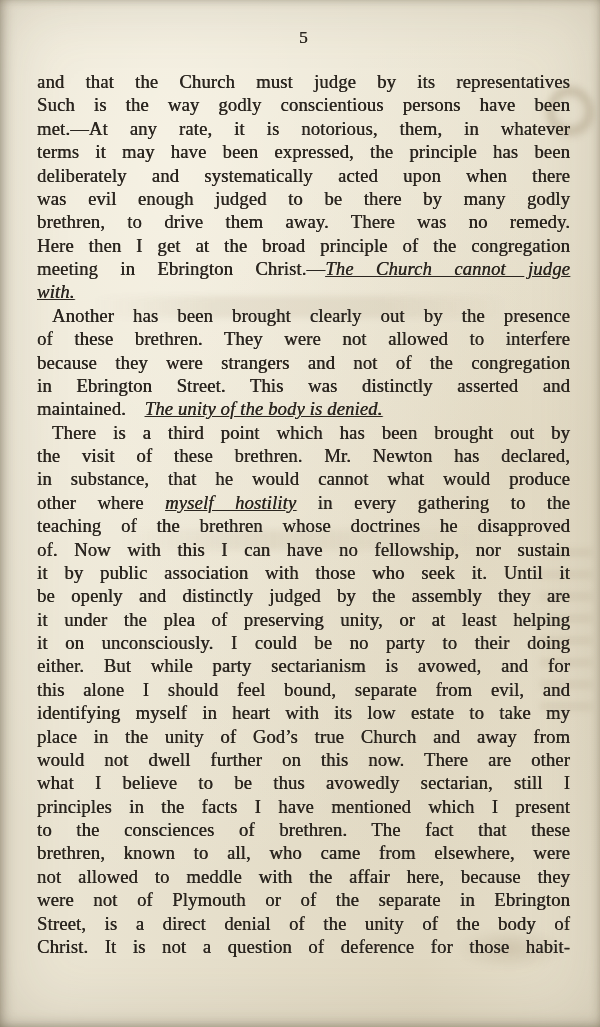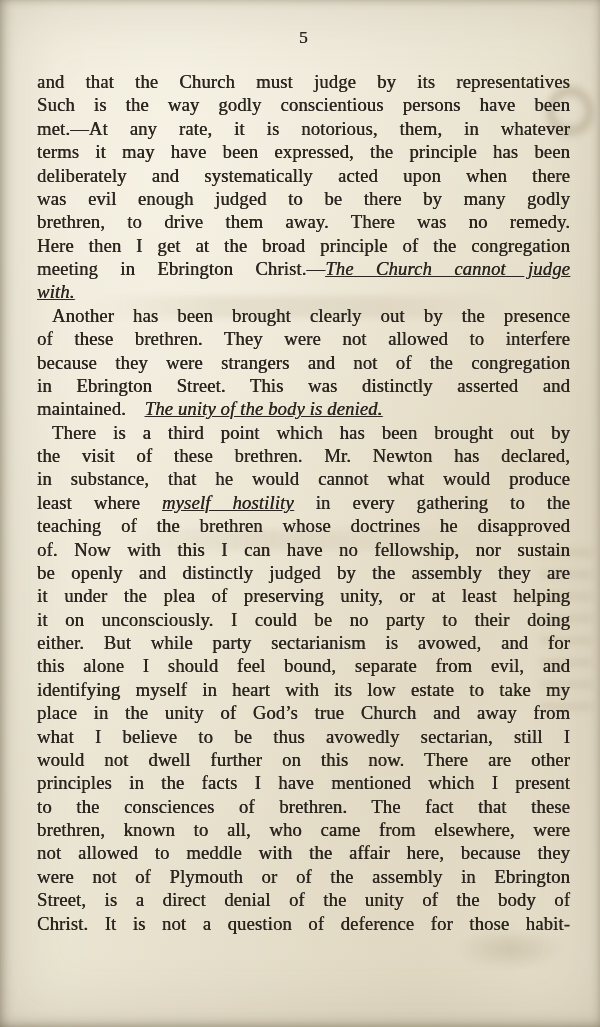--- a/index.html
+++ b/index.html
@@ -94,34 +94,35 @@
         <div class="line first"><span>Another has been brought clearly out by the presence</span></div>
         <div class="line"><span>of these brethren. They were not allowed to interfere</span></div>
         <div class="line"><span>because they were strangers and not of the congregation</span></div>
         <div class="line"><span>in Ebrington Street. This was distinctly asserted and</span></div>
         <div class="line last"><span>maintained. </span><span class="it">The unity of the body is denied.</span></div>
       </div>
       <div>
         <div class="line first"><span>There is a third point which has been brought out by</span></div>
         <div class="line"><span>the visit of these brethren. Mr. Newton has declared,</span></div>
         <div class="line"><span>in substance, that he would cannot what would produce</span></div>
-        <div class="line"><span>least where </span><span class="it">myself hostility</span><span> in every gathering to the</span></div>
+        <div class="line"><span>other where </span><span class="it">myself hostility</span><span> in every gathering to the</span></div>
         <div class="line"><span>teaching of the brethren whose doctrines he disapproved</span></div>
         <div class="line"><span>of. Now with this I can have no fellowship, nor sustain</span></div>
+        <div class="line"><span>it by public association with those who seek it. Until it</span></div>
         <div class="line"><span>be openly and distinctly judged by the assembly they are</span></div>
         <div class="line"><span>it under the plea of preserving unity, or at least helping</span></div>
         <div class="line"><span>it on unconsciously. I could be no party to their doing</span></div>
         <div class="line"><span>either. But while party sectarianism is avowed, and for</span></div>
         <div class="line"><span>this alone I should feel bound, separate from evil, and</span></div>
         <div class="line"><span>identifying myself in heart with its low estate to take my</span></div>
         <div class="line"><span>place in the unity of God’s true Church and away from</span></div>
+        <div class="line"><span>would not dwell further on this now. There are other</span></div>
         <div class="line"><span>what I believe to be thus avowedly sectarian, still I</span></div>
-        <div class="line"><span>would not dwell further on this now. There are other</span></div>
         <div class="line"><span>principles in the facts I have mentioned which I present</span></div>
         <div class="line"><span>to the consciences of brethren. The fact that these</span></div>
         <div class="line"><span>brethren, known to all, who came from elsewhere, were</span></div>
         <div class="line"><span>not allowed to meddle with the affair here, because they</span></div>
-        <div class="line"><span>were not of Plymouth or of the assembly in Ebrington</span></div>
+        <div class="line"><span>were not of Plymouth or of the separate in Ebrington</span></div>
         <div class="line"><span>Street, is a direct denial of the unity of the body of</span></div>
         <div class="line"><span>Christ. It is not a question of deference for those habit-</span></div>
       </div>
     </div>
 </div>
 
 </body></html>

